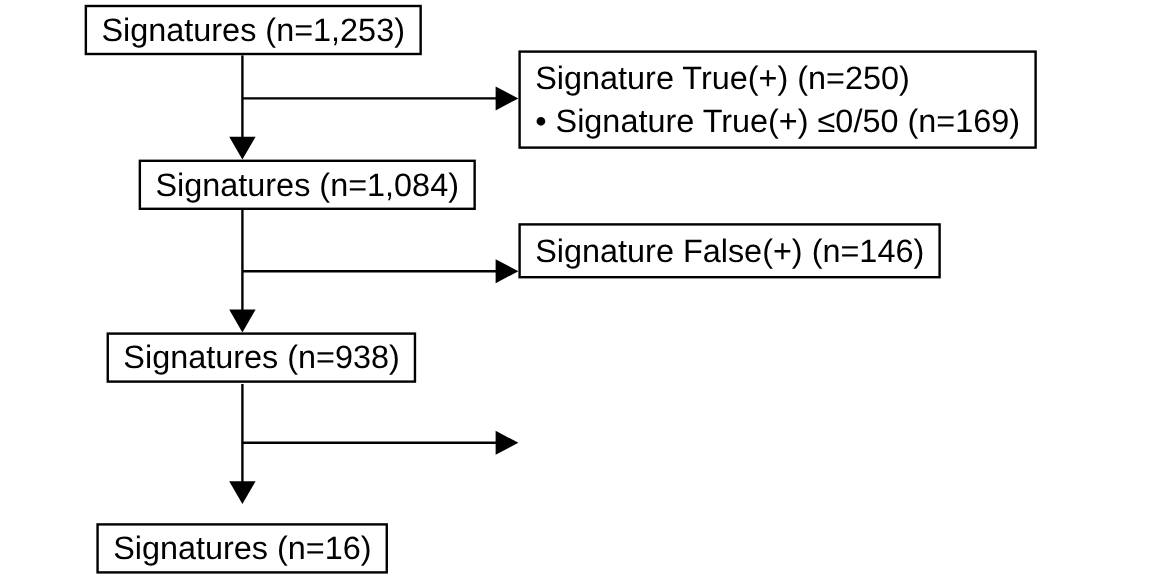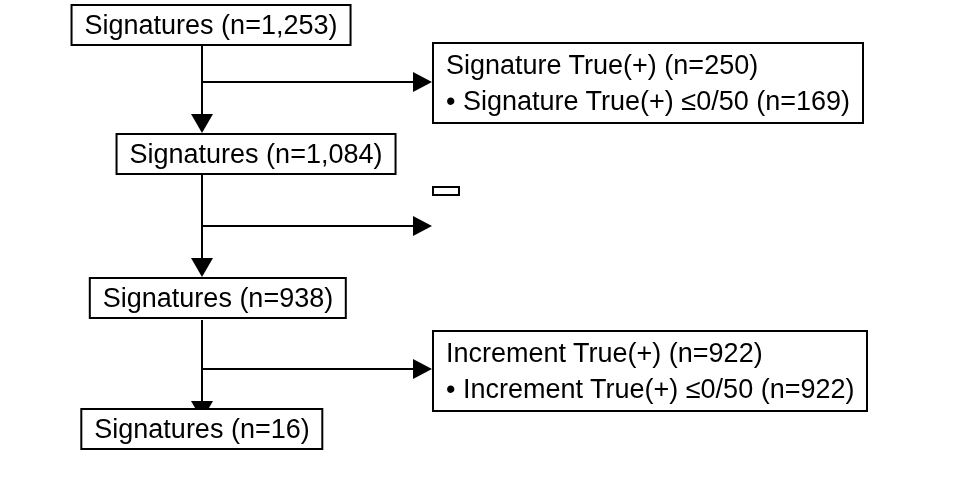--- a/index.html
+++ b/index.html
@@ -79,28 +79,25 @@
     <line x1="202" y1="369" x2="414" y2="369"></line>
     <polygon points="432,369 413,359 413,379"></polygon>
   </svg>
 
   <div class="mbox" style="left:211px; top:4px;">Signatures (n=1,253)</div>
 
   <div class="mbox" style="left:216px; top:133px;margin-left:40px;">Signatures (n=1,084)</div>
 
   <div class="mbox" style="left:218px; top:277px;">Signatures (n=938)</div>
 
-  <div class="mbox" style="left:202px; top:408px;">Signatures (n=16)</div>
+  <div class="mbox" style="left:202px; top:436px;">Signatures (n=16)</div>
 
   <div class="ebox" style="left:432px; top:42px;">
     <div>Signature True(+) (n=250)</div>
     <div>• Signature True(+) ≤0/50 (n=169)</div>
   </div>
 
   <div class="ebox" style="left:432px; top:186px;">
+    <div>Signature False(+) (n=146)</div>
   </div>
 
-  <div class="ebox" style="left:432px; top:330px;">
-    <div>Increment True(+) (n=922)</div>
-    <div>• Increment True(+) ≤0/50 (n=922)</div>
-  </div>
 
 </div>
 
 </body></html>

